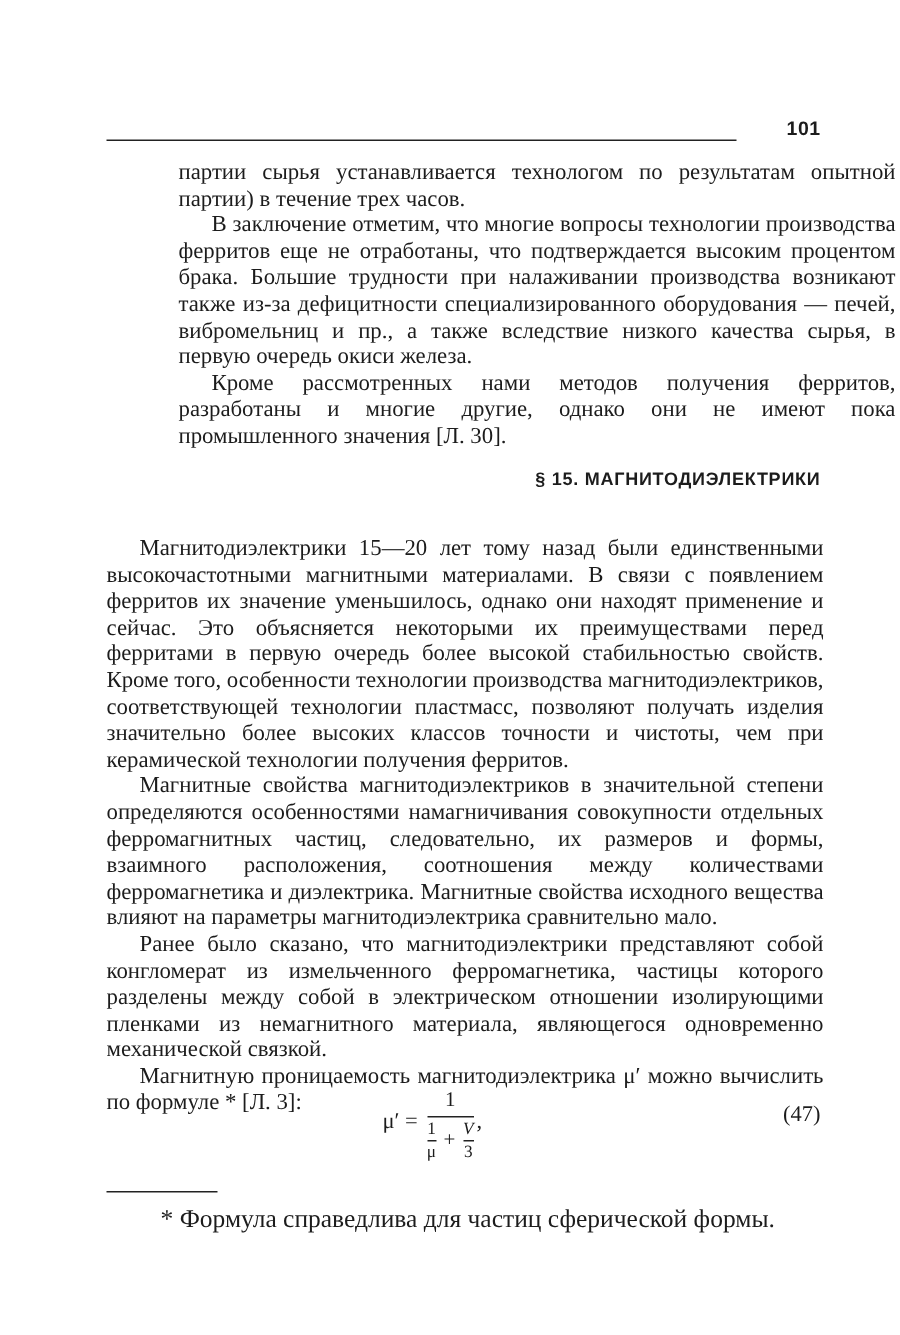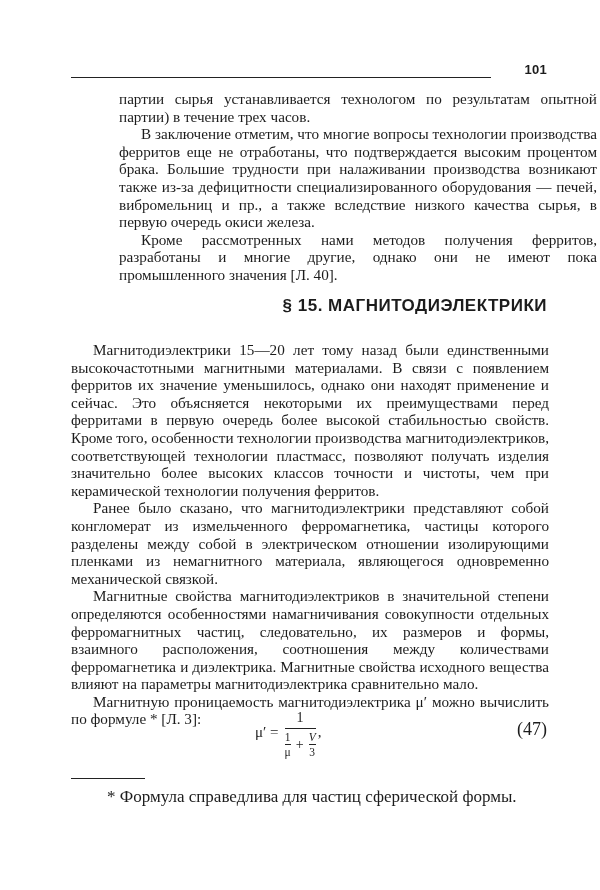--- a/index.html
+++ b/index.html
@@ -11,21 +11,21 @@
       width: 600px;
       height: 890px;
       position: relative;
       overflow: hidden;
       font-family: "Liberation Serif", "DejaVu Serif", serif;
       color: #1c1c1c;
     }
     .page {
       position: absolute;
       left: 71px;
-      top: 0;
+      top: 16px;
       width: 478px;
       height: 693px;
     }
     .running-head {
       position: absolute;
       left: 0;
       top: 62px;
       width: 478px;
       height: 20px;
     }
@@ -64,21 +64,21 @@
       text-indent: 22px;
     }
     .section-heading {
       position: absolute;
       left: 0;
       top: 296px;
       width: 476px;
       text-align: right;
       font-family: "Liberation Sans", "DejaVu Sans", sans-serif;
       font-weight: bold;
-      font-size: 17px;
+      font-size: 12px;
       letter-spacing: 0.5px;
     }
     .section-body {
       position: absolute;
       left: 0;
       top: 341px;
       width: 478px;
       font-size: 15.2px;
       line-height: 17.6px;
       text-align: justify;
@@ -140,21 +140,21 @@
     .plus {
       margin: 0 5px;
       font-size: 14px;
     }
     .italic { font-style: italic; }
     .comma { margin-left: 2px; margin-top: -4px; }
     .eq-number {
       position: absolute;
       right: 2px;
       top: 9px;
-      font-size: 18px;
+      font-size: 15px;
     }
     .footnote-rule {
       position: absolute;
       left: 0;
       top: 778px;
       width: 74px;
       border-top: 1px solid #222;
     }
     .footnote {
       position: absolute;
@@ -170,29 +170,29 @@
 <div class="page">
 
   <div class="running-head">
     <div class="head-rule"></div>
     <div class="page-number">101</div>
   </div>
 
   <div class="body-text">
     <p>партии сырья устанавливается технологом по результатам опытной партии) в течение трех часов.</p>
     <p class="indent">В заключение отметим, что многие вопросы технологии производства ферритов еще не отработаны, что подтверждается высоким процентом брака. Большие трудности при налаживании производства возникают также из-за дефицитности специализированного оборудования — печей, вибромельниц и пр., а также вследствие низкого качества сырья, в первую очередь окиси железа.</p>
-    <p class="indent">Кроме рассмотренных нами методов получения ферритов, разработаны и многие другие, однако они не имеют пока промышленного значения [Л. 40].</p>
+    <p class="indent">Кроме рассмотренных нами методов получения ферритов, разработаны и многие другие, однако они не имеют пока промышленного значения [Л. 30].</p>
   </div>
 
   <div class="section-heading">§ 15. МАГНИТОДИЭЛЕКТРИКИ</div>
 
   <div class="section-body">
     <p>Магнитодиэлектрики 15—20 лет тому назад были единственными высокочастотными магнитными материалами. В связи с появлением ферритов их значение уменьшилось, однако они находят применение и сейчас. Это объясняется некоторыми их преимуществами перед ферритами в первую очередь более высокой стабильностью свойств. Кроме того, особенности технологии производства магнитодиэлектриков, соответствующей технологии пластмасс, позволяют получать изделия значительно более высоких классов точности и чистоты, чем при керамической технологии получения ферритов.</p>
+    <p>Магнитные свойства магнитодиэлектриков в значительной степени определяются особенностями намагничивания совокупности отдельных ферромагнитных частиц, следовательно, их размеров и формы, взаимного расположения, соотношения между количествами ферромагнетика и диэлектрика. Магнитные свойства исходного вещества влияют на параметры магнитодиэлектрика сравнительно мало.</p>
     <p>Ранее было сказано, что магнитодиэлектрики представляют собой конгломерат из измельченного ферромагнетика, частицы которого разделены между собой в электрическом отношении изолирующими пленками из немагнитного материала, являющегося одновременно механической связкой.</p>
-    <p>Магнитные свойства магнитодиэлектриков в значительной степени определяются особенностями намагничивания совокупности отдельных ферромагнитных частиц, следовательно, их размеров и формы, взаимного расположения, соотношения между количествами ферромагнетика и диэлектрика. Магнитные свойства исходного вещества влияют на параметры магнитодиэлектрика сравнительно мало.</p>
     <p>Магнитную проницаемость магнитодиэлектрика μ′ можно вычислить по формуле * [Л. 3]:</p>
   </div>
 
   <div class="formula">
     <div class="formula-expr">
       <span class="formula-lhs">μ′ =</span>
       <span class="frac">
         <span class="num">1</span>
         <span class="bar"></span>
         <span class="den">

